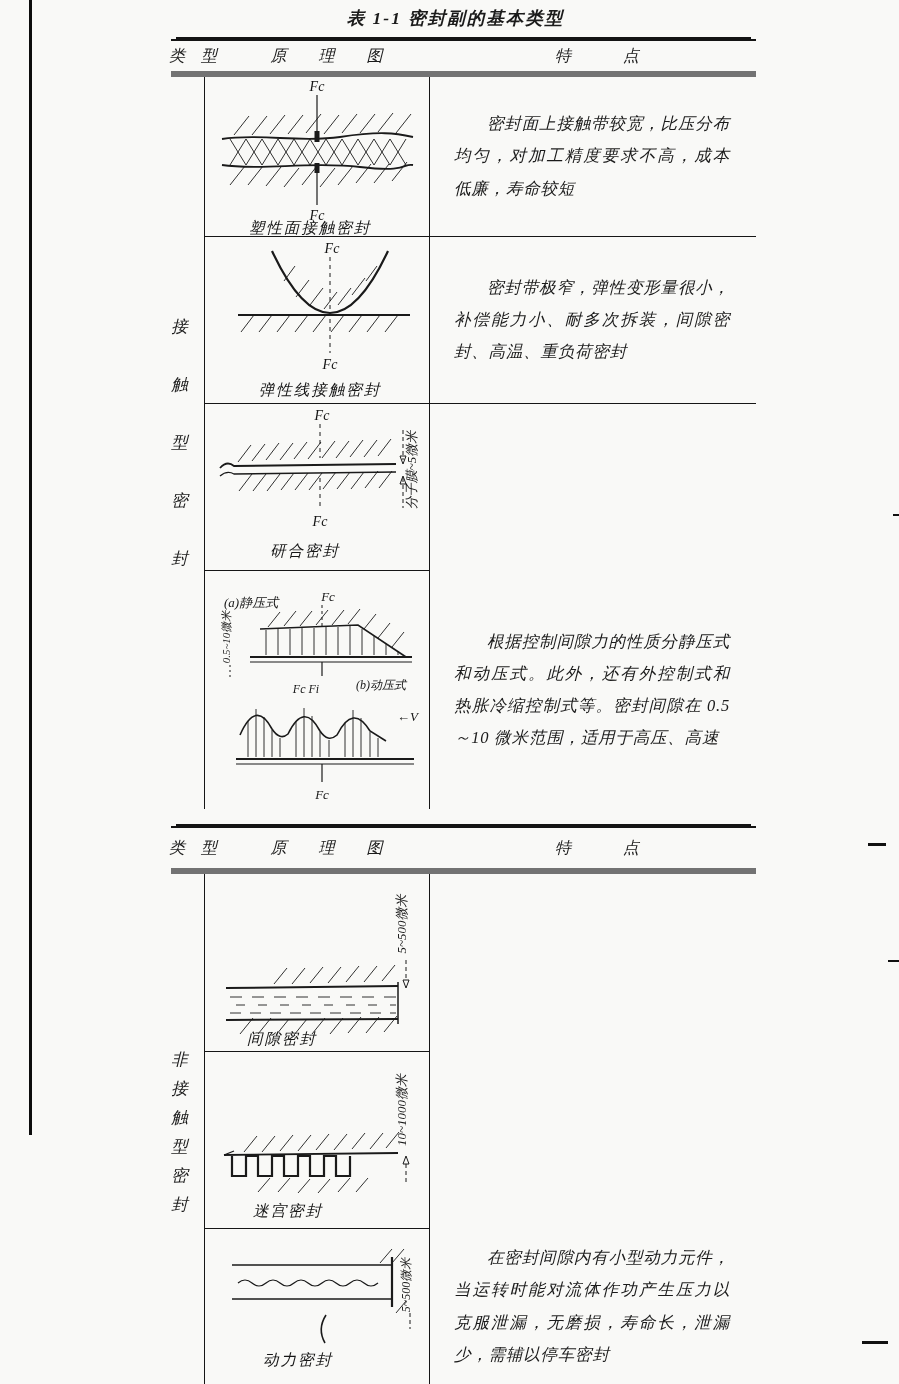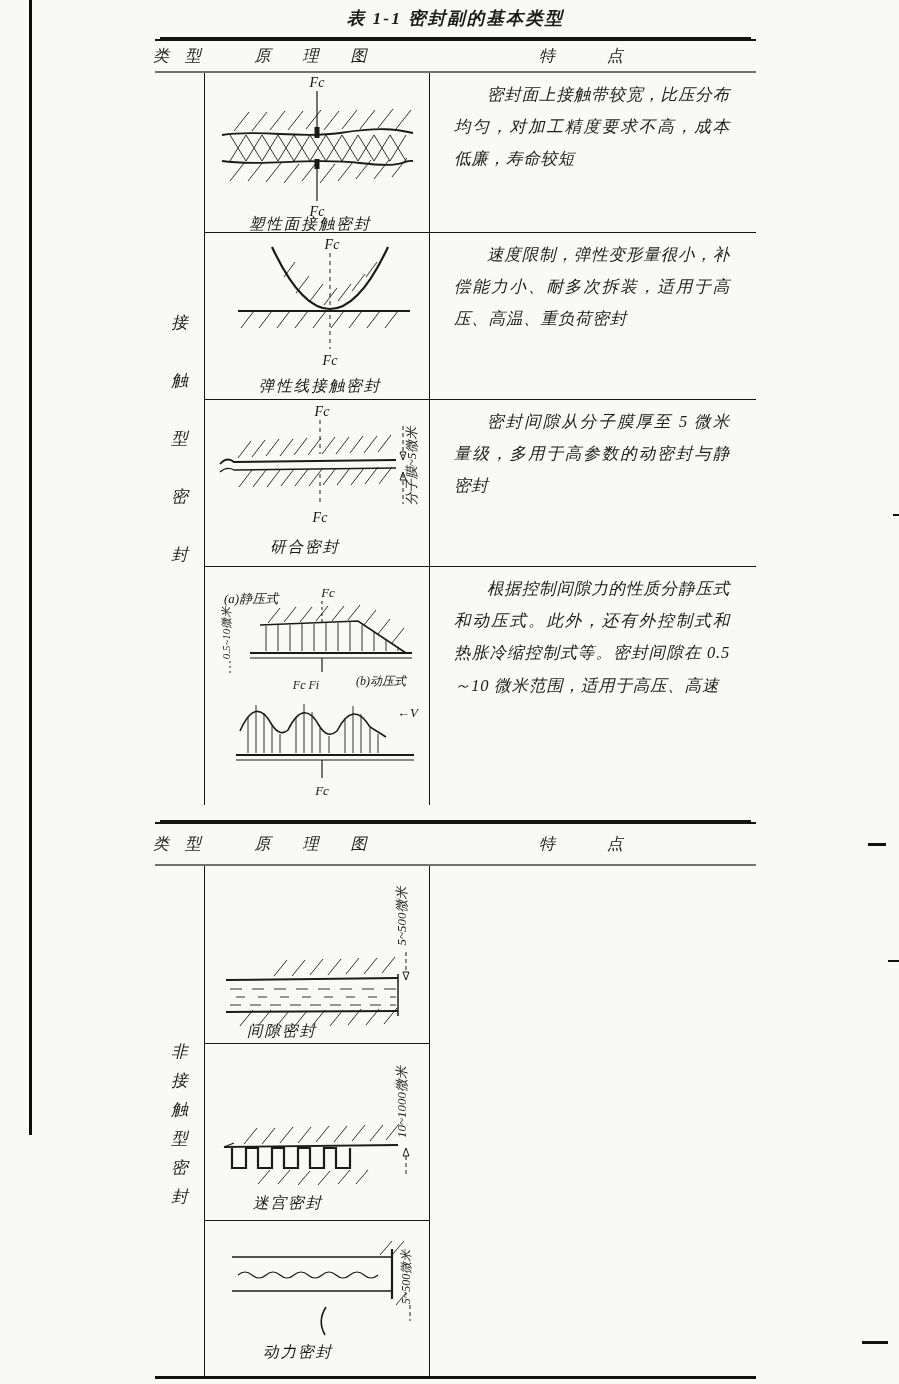--- a/index.html
+++ b/index.html
@@ -16,23 +16,24 @@
   .scan-line-left{position:absolute;left:29px;top:0;width:3px;height:1135px;background:#0d0d0d;}
   .tick{position:absolute;background:#111;}
   .content{position:absolute;left:155px;top:6px;width:601px;font-style:italic;}
   .title{
     text-align:center;font-size:17.5px;font-weight:bold;
     letter-spacing:2px;margin-bottom:9px;
   }
   .tbl{width:100%;}
   .thead{
     display:grid;grid-template-columns:50px 225px 326px;
-    border-top:2.5px solid #141414;border-bottom:2px solid #737373;
+    border-top:2.5px solid #141414;border-bottom:6px solid #737373;
     box-shadow:0 -7px 0 -5px #141414;
     margin-top:7px;
+    margin-left:16px;
   }
   .t1 .thead{height:30px;}
   .t2 .thead{height:40px;}
   .th{
     display:flex;align-items:center;justify-content:center;
     font-size:16px;letter-spacing:6px;white-space:pre;
   }
   .th.c2{letter-spacing:14px;}
   .th.c3{letter-spacing:24px;}
   .tbody{display:grid;grid-template-columns:50px 225px 326px;}
@@ -48,21 +49,21 @@
   .t1 .cat{gap:36px;}
   .t2 .cat{gap:7px;justify-content:flex-start;padding-top:175px;}
   .diag{
     grid-column:2;position:relative;
     border-right:1.6px solid #161616;
     border-bottom:1.4px solid #161616;
   }
   .feat{
     grid-column:3;
     border-bottom:1.4px solid #161616;
-    display:flex;
+    display:flex;align-items:center;
   }
   .diag.last,.feat.last{border-bottom:none;}
   .feat p{
     margin:0;padding:6px 26px 6px 24px;
     font-size:16.5px;line-height:1.95;letter-spacing:0.8px;
     text-indent:2em;text-align:justify;
   }
   .diag svg{position:absolute;left:5px;top:0;}
   svg text{font-family:"Liberation Serif","DejaVu Serif",serif;fill:#161616;}
   svg .cjk{font-size:15.5px;letter-spacing:2px;}
@@ -125,42 +126,39 @@
             <line x1="28" y1="78" x2="200" y2="78" stroke-width="1.8"></line>
             <path d="M62,14 Q120,138 178,14" stroke-width="2.2"></path>
             <path stroke-width="0.9" d="M86,60l13,-17 M100,68l13,-17 M114,72l13,-17 M128,68l13,-17 M142,58l13,-17 M74,44l11,-15 M156,44l11,-15"></path>
             <path stroke-width="0.9" d="M44,78l-13,17 M62,78l-13,17 M80,78l-13,17 M98,78l-13,17 M116,78l-13,17 M134,78l-13,17 M152,78l-13,17 M170,78l-13,17 M188,78l-13,17"></path>
             <line x1="120" y1="82" x2="120" y2="116" stroke-width="1" stroke-dasharray="4 4"></line>
             <text x="120" y="132" text-anchor="middle" font-size="14">Fc</text>
             <text x="110" y="158" text-anchor="middle" class="cjk">弹性线接触密封</text>
           </svg>
         </div>
         <div class="feat" style="grid-row:2">
-          <p>速度限制，弹性变形量很小，补偿能力小、耐多次拆装，适用于高压、高温、重负荷密封</p>
+          <p>密封带极窄，弹性变形量很小，补偿能力小、耐多次拆装，间隙密封、高温、重负荷密封</p>
         </div>
 
         <div class="diag" style="grid-row:3">
           <svg width="215" height="163" viewBox="0 0 215 163">
             <text x="112" y="16" text-anchor="middle" font-size="14">Fc</text>
             <line x1="110" y1="20" x2="110" y2="54" stroke-width="1" stroke-dasharray="4 4"></line>
             <path d="M10,64 q7,-8 14,-2 L186,60" stroke-width="1.8"></path>
             <path d="M10,72 q7,-6 14,-2 L186,68" stroke-width="1.4"></path>
             <path stroke-width="0.9" d="M28,58l13,-17 M42,57l13,-17 M56,56l13,-17 M70,56l13,-17 M84,55l13,-17 M98,55l13,-17 M112,54l13,-17 M126,54l13,-17 M140,53l13,-17 M154,53l13,-17 M168,52l13,-17"></path>
             <path stroke-width="0.9" d="M42,70l-13,17 M56,70l-13,17 M70,70l-13,17 M84,69l-13,17 M98,69l-13,17 M112,69l-13,17 M126,68l-13,17 M140,68l-13,17 M154,68l-13,17 M168,67l-13,17 M182,67l-13,17"></path>
             <line x1="110" y1="74" x2="110" y2="106" stroke-width="1" stroke-dasharray="4 4"></line>
             <text x="110" y="122" text-anchor="middle" font-size="14">Fc</text>
             <line x1="193" y1="26" x2="193" y2="56" stroke-width="1" stroke-dasharray="4 3"></line>
             <line x1="193" y1="74" x2="193" y2="104" stroke-width="1" stroke-dasharray="4 3"></line>
             <path d="M190,52 l3,8 3,-8 z M190,80 l3,-8 3,8 z" fill="#1a1a1a" stroke="none"></path>
             <text transform="rotate(-90 206 66)" x="206" y="66" text-anchor="middle" font-size="13">分子膜~5微米</text>
             <text x="95" y="152" text-anchor="middle" class="cjk">研合密封</text>
           </svg>
-        </div>
-        <div class="feat" style="grid-row:3">
-          <p>密封间隙从分子膜厚至 5 微米量级，多用于高参数的动密封与静密封</p>
         </div>
 
         <div class="diag last" style="grid-row:4">
           <svg width="215" height="236" viewBox="0 0 215 236">
             <text x="14" y="36" font-size="13">(a)静压式</text>
             <text x="118" y="30" text-anchor="middle" font-size="13">Fc</text>
             <line x1="112" y1="34" x2="112" y2="56" stroke-width="1" stroke-dasharray="3 3"></line>
             <path d="M50,58 L148,54 L196,86" stroke-width="1.6"></path>
             <path stroke-width="0.9" d="M58,56l12,-15 M74,55l12,-15 M90,55l12,-15 M106,54l12,-15 M122,54l12,-15 M138,53l12,-15 M154,58l12,-15 M168,67l12,-15 M182,76l12,-15"></path>
             <path stroke-width="0.9" d="M56,59V84 M68,58V84 M80,58V84 M92,57V84 M104,57V84 M116,56V84 M128,56V84 M140,55V84 M152,58V84 M164,65V84 M176,73V84 M188,80V84"></path>
@@ -241,16 +239,19 @@
             <line x1="22" y1="70" x2="182" y2="70" stroke-width="1.6"></line>
             <path d="M28,54 q7,-6 14,0 t14,0 t14,0 t14,0 t14,0 t14,0 t14,0 t14,0 t14,0 t14,0" stroke-width="1.2"></path>
             <line x1="182" y1="28" x2="182" y2="78" stroke-width="2.2"></line>
             <path stroke-width="0.9" d="M182,34l12,-14 M170,34l12,-14 M186,84l10,-12"></path>
             <text transform="rotate(-90 200 56)" x="200" y="56" text-anchor="middle" font-size="12">5~500微米</text>
             <line x1="200" y1="84" x2="200" y2="100" stroke-width="1" stroke-dasharray="4 3"></line>
             <path d="M116,86 q-9,14 -1,28" stroke-width="1.6"></path>
             <text x="88" y="136" text-anchor="middle" class="cjk">动力密封</text>
           </svg>
         </div>
+        <div class="feat last" style="grid-row:3">
+          <p>在密封间隙内有小型动力元件，当运转时能对流体作功产生压力以克服泄漏，无磨损，寿命长，泄漏少，需辅以停车密封</p>
+        </div>
       </div>
     </div>
   </div>
 </div>
 
 </body></html>

